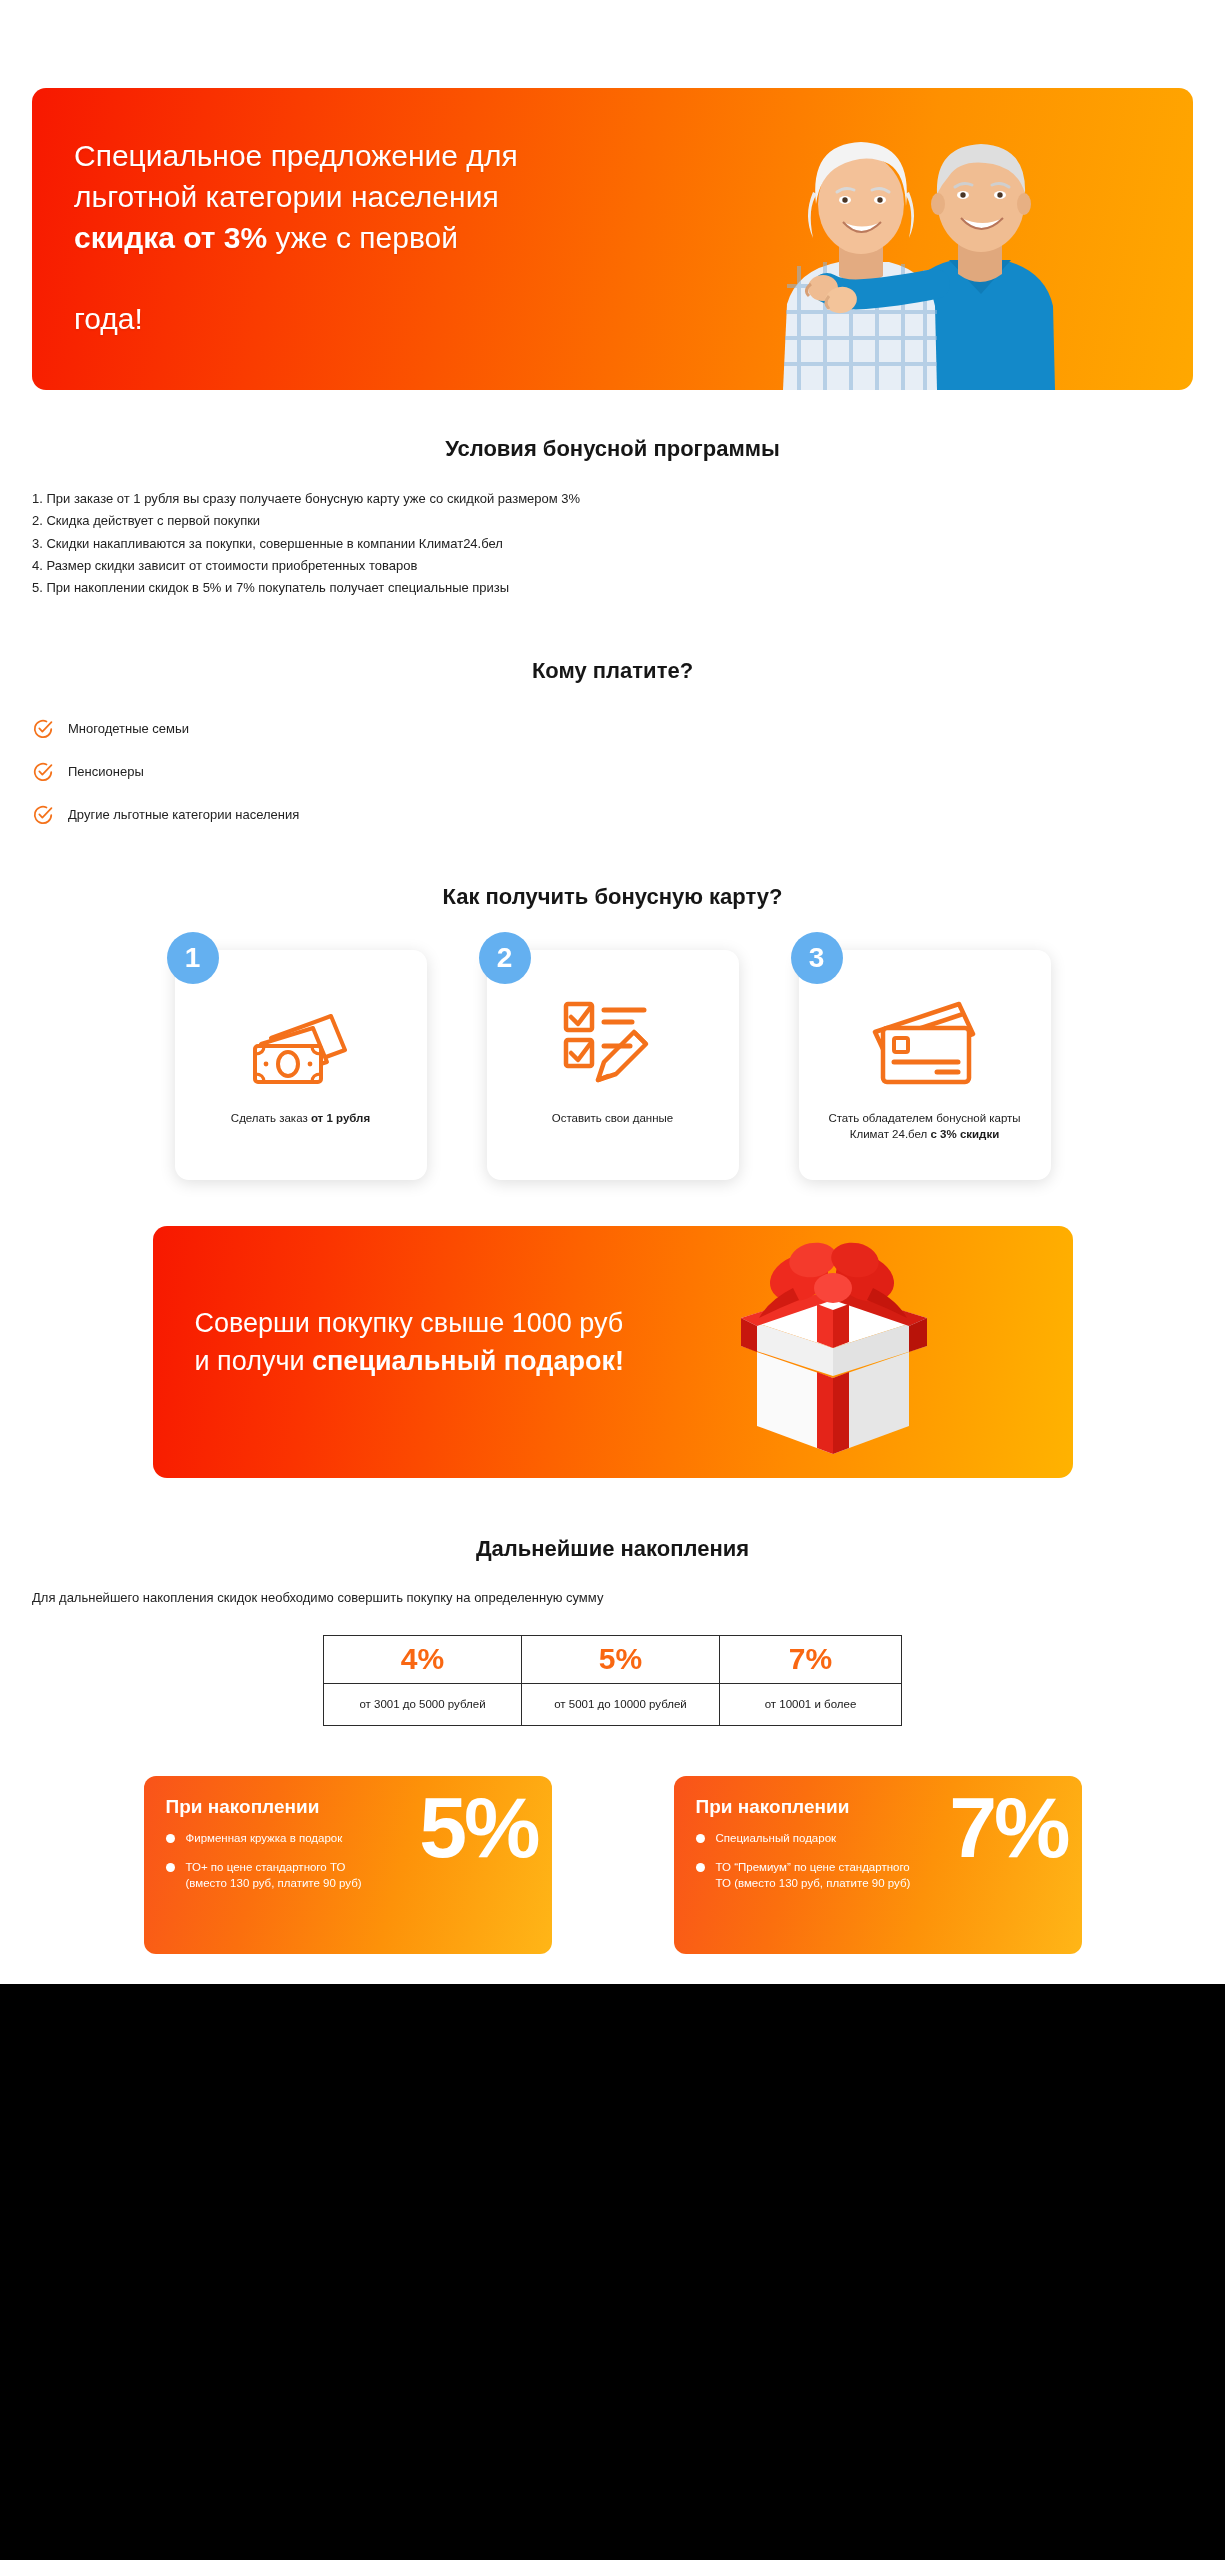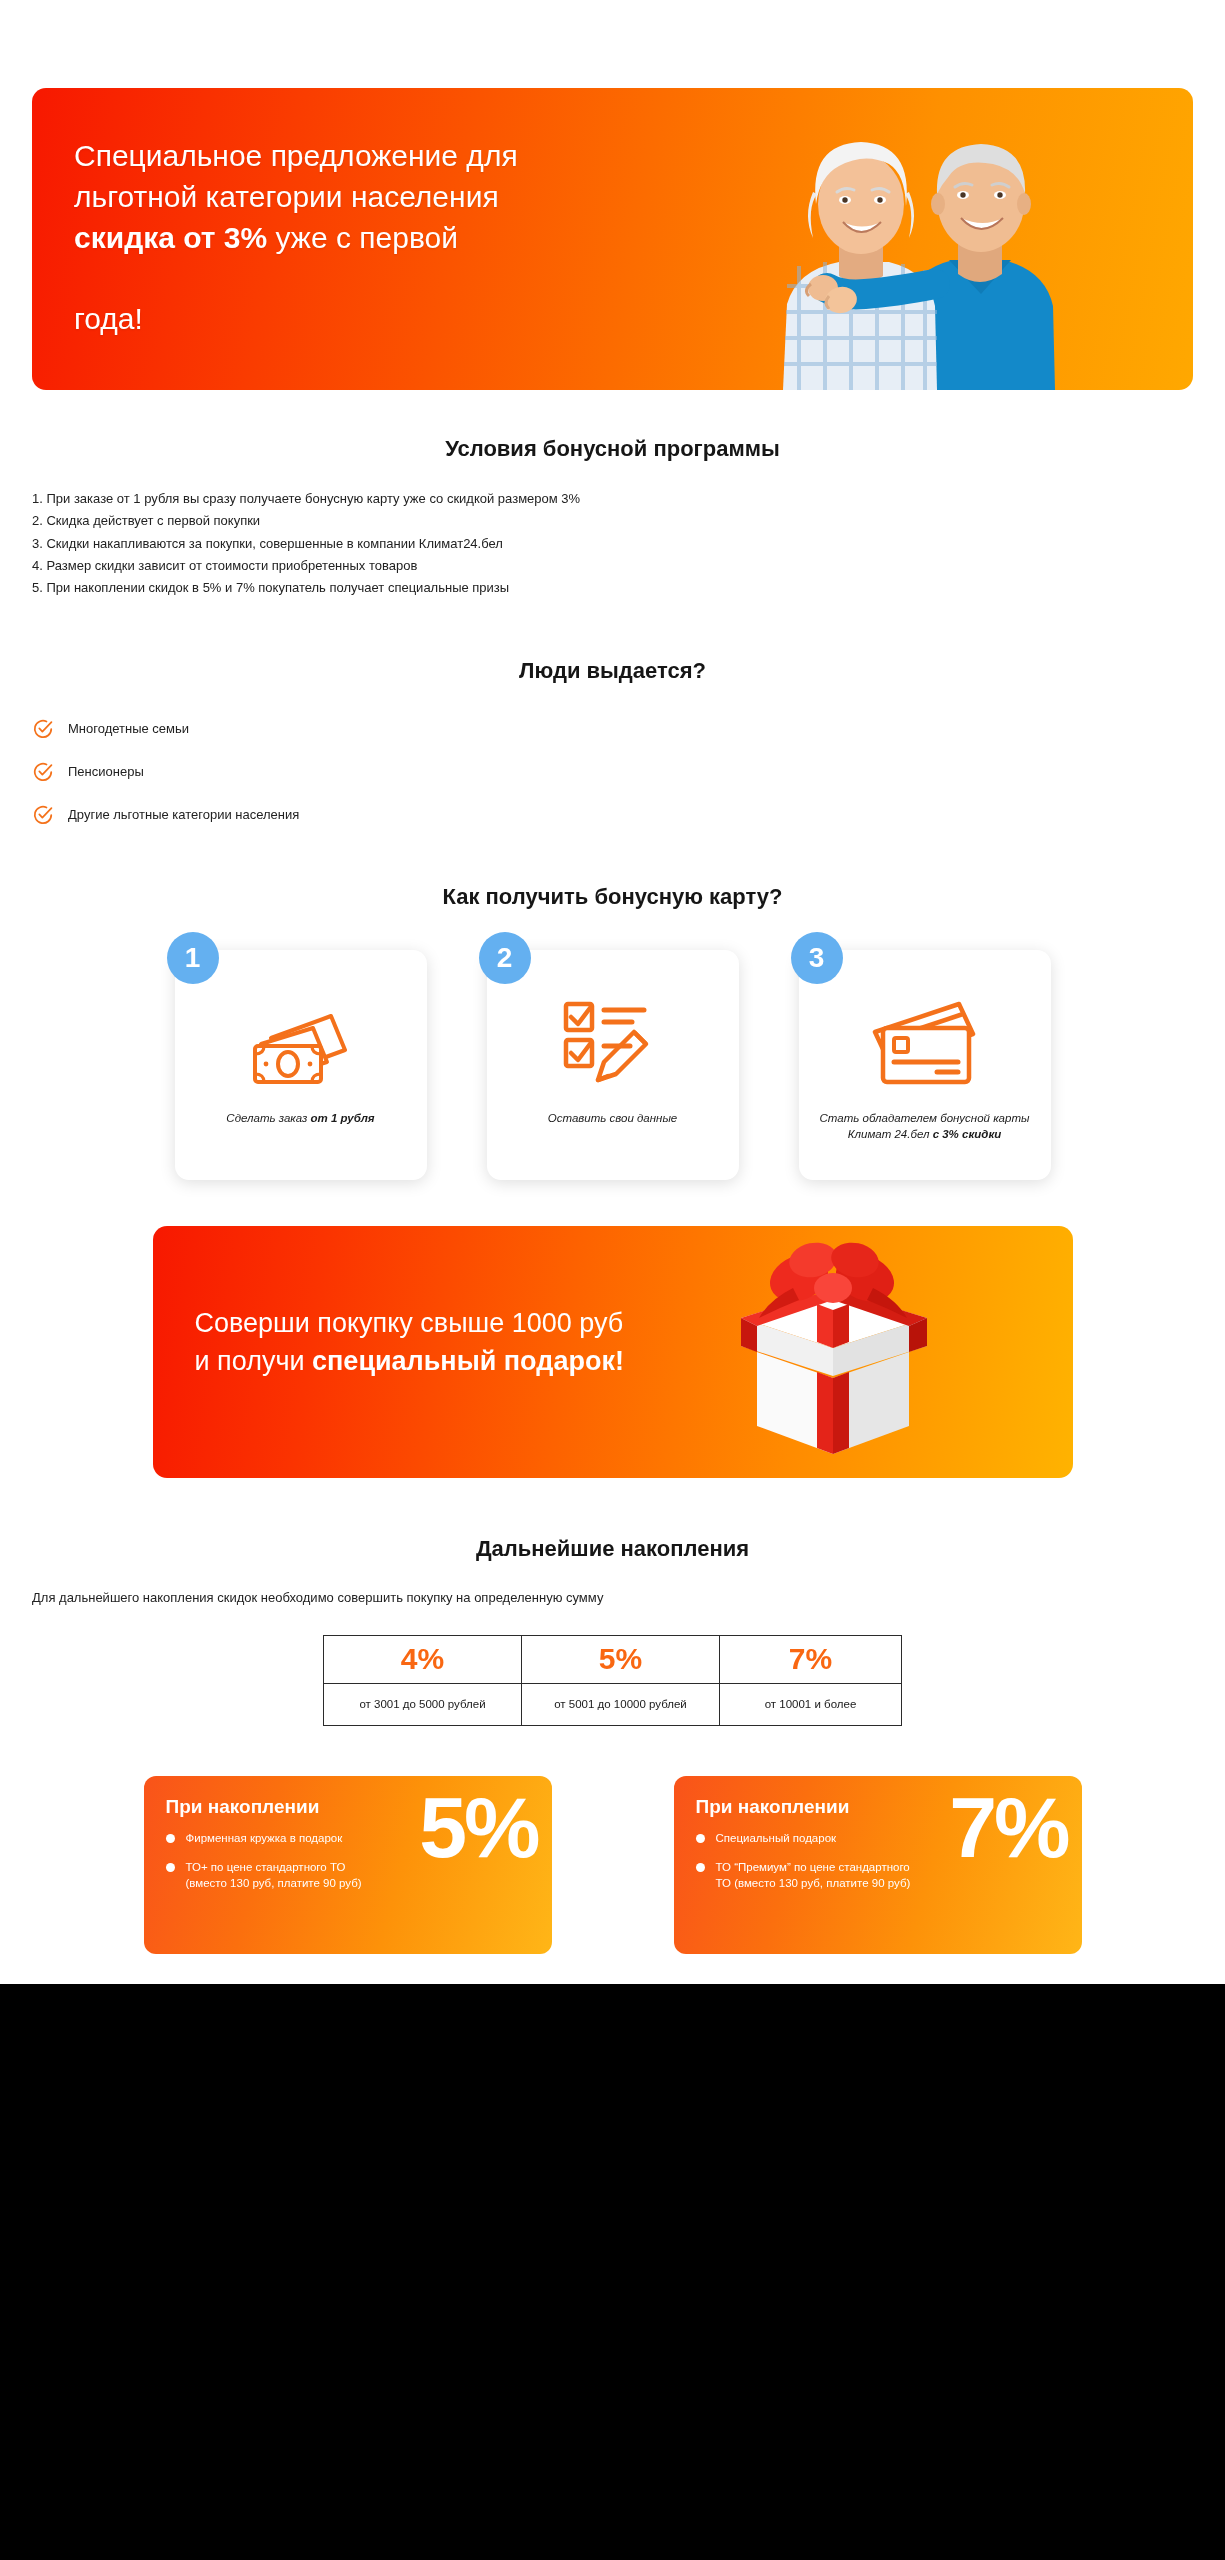--- a/index.html
+++ b/index.html
@@ -123,21 +123,20 @@
     z-index: 3;
   }
   .step-ico { height: 96px; display: flex; align-items: center; justify-content: center; }
   .step-ico svg { display: block; }
   .step-label {
     margin-top: 18px;
     text-align: center;
     font-size: 11.5px;
     line-height: 1.45;
     color: #1c1c1c;
-    font-style: italic;
   }
   .step-label b { font-weight: 700; }
 
   
   .gift-wrap { padding: 0 32px; margin-top: 46px; display:flex; justify-content:center;}
   .gift {
     position: relative;
     width: 920px;
     height: 252px;
     border-radius: 14px;
@@ -337,21 +336,21 @@
 
   <div class="sec-title">Условия бонусной программы</div>
   <div class="conditions">
     <div class="c-row">1. При заказе от 1 рубля вы сразу получаете бонусную карту уже со скидкой размером 3%</div>
     <div class="c-row">2. Скидка действует с первой покупки</div>
     <div class="c-row">3. Скидки накапливаются за покупки, совершенные в компании Климат24.бел</div>
     <div class="c-row">4. Размер скидки зависит от стоимости приобретенных товаров</div>
     <div class="c-row">5. При накоплении скидок в 5% и 7% покупатель получает специальные призы</div>
   </div>
 
-  <div class="sec-title t2">Люди выдается?</div>
+  <div class="sec-title t2">Кому платите?</div>
   <div class="checklist">
     <div class="check-row">
       <span class="check-ico">
         <svg width="22" height="22" viewBox="0 0 24 24" fill="none">
           <path d="M21 12a9 9 0 1 1-5.2-8.2" stroke="#f4721b" stroke-width="1.9" stroke-linecap="round"></path>
           <path d="M8 11.4l3.3 3.4L21.2 4.6" stroke="#f4721b" stroke-width="1.9" stroke-linecap="round" stroke-linejoin="round"></path>
         </svg>
       </span>
       <span>Многодетные семьи</span>
     </div>

